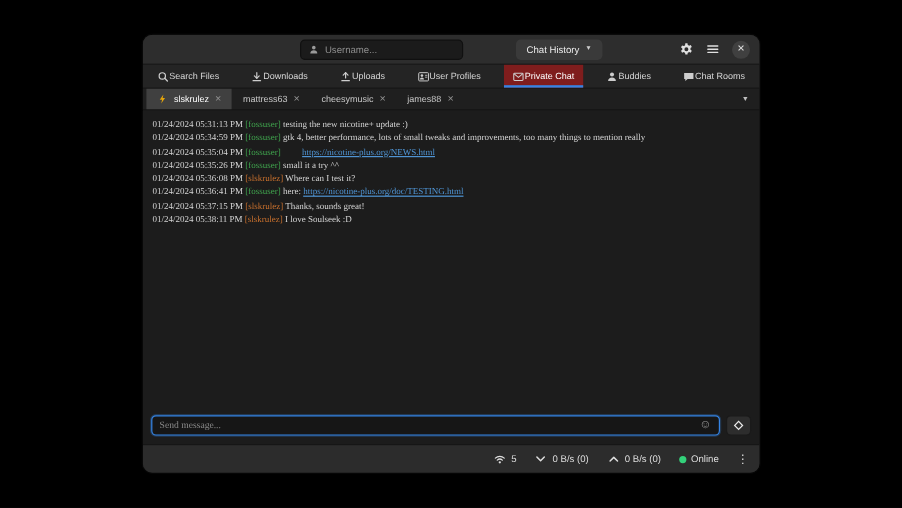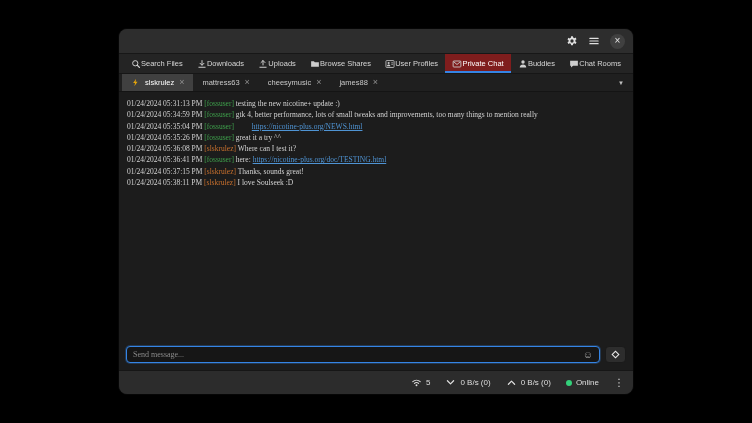--- a/index.html
+++ b/index.html
@@ -75,20 +75,35 @@
   .sb-icon { width:11px; height:11px; color:#dedede; flex:0 0 auto; }
   .dot { width:6px; height:6px; border-radius:50%; background:#33d17a; }
   .kebab { font-size:10px; color:#dedede; }
 </style>
 </head>
 <body>
 
 <div class="window" style="--accent: #3584e4;">
 
   <div class="headerbar">
+    <div class="hb-center">
+      <div class="entry-user">
+        <span class="e-icon">
+          <svg viewBox="0 0 16 16">
+              <circle cx="8" cy="4.8" r="2.7" fill="currentColor"></circle>
+              <path d="M2.8 13.5c0-3 2.3-4.7 5.2-4.7s5.2 1.7 5.2 4.7z" fill="currentColor"></path>
+            </svg>
+        </span>
+        <span class="ph">Username...</span>
+      </div>
+      <button class="hb-btn">
+        <span>Chat History</span>
+        <span class="caret">▼</span>
+      </button>
+    </div>
     <div class="hb-right">
       <span class="hb-icon">
         <svg viewBox="0 0 16 16">
             <path fill="currentColor" fill-rule="evenodd" d="M6.8 1.5h2.4l.3 1.9c.55.17 1.06.44 1.5.8l1.8-.75 1.2 2.1-1.5 1.25c.05.27.08.55.08.85s-.03.58-.08.85l1.5 1.25-1.2 2.1-1.8-.75c-.44.36-.95.63-1.5.8l-.3 1.9H6.8l-.3-1.9a5 5 0 0 1-1.5-.8l-1.8.75-1.2-2.1 1.5-1.25A5.3 5.3 0 0 1 3.42 8c0-.3.03-.58.08-.85L2 5.9l1.2-2.1 1.8.75c.44-.36.95-.63 1.5-.8zM8 10.2A2.2 2.2 0 1 0 8 5.8a2.2 2.2 0 0 0 0 4.4z"></path>
           </svg>
       </span>
       <span class="hb-icon">
         <svg viewBox="0 0 16 16">
             <path d="M2.5 4.5h11M2.5 8h11M2.5 11.5h11" stroke="currentColor" stroke-width="1.6" stroke-linecap="round"></path>
           </svg>
@@ -119,28 +134,20 @@
       </div>
       <div class="main-tab">
         <span class="mt-icon">
           <svg viewBox="0 0 16 16">
             <path d="M8 9.5v-7" stroke="currentColor" stroke-width="1.6" fill="none" stroke-linecap="round"></path>
             <path d="M4.8 5.7L8 2.5l3.2 3.2" stroke="currentColor" stroke-width="1.6" fill="none" stroke-linecap="round" stroke-linejoin="round"></path>
             <path d="M3 13.2h10" stroke="currentColor" stroke-width="1.6" stroke-linecap="round"></path>
           </svg>
         </span>
         <span class="mt-label">Uploads</span>
-      </div>
-      <div class="main-tab">
-        <span class="mt-icon">
-          <svg viewBox="0 0 16 16">
-            <path d="M1.8 3.5h4.4l1.5 1.8h6.5v7.2H1.8z" fill="currentColor"></path>
-          </svg>
-        </span>
-        <span class="mt-label">Browse Shares</span>
       </div>
       <div class="main-tab">
         <span class="mt-icon">
           <svg viewBox="0 0 16 16">
             <rect x="1.5" y="2.5" width="13" height="11" rx="1.2" fill="none" stroke="currentColor" stroke-width="1.3"></rect>
             <circle cx="5.8" cy="6.4" r="1.7" fill="currentColor"></circle>
             <path d="M3 11.5c.2-1.8 1.4-2.7 2.8-2.7s2.6.9 2.8 2.7z" fill="currentColor"></path>
             <path d="M10 6h3M10 8.5h3" stroke="currentColor" stroke-width="1.1"></path>
           </svg>
         </span>
@@ -199,21 +206,21 @@
         </div>
       </div>
     <span class="tab-overflow">▼</span>
   </div>
 
   <div class="chat-area">
     <div class="messages">
         <div class="msg-row"><span class="msg-time">01/24/2024 05:31:13 PM </span><span class="msg-user" style="color: rgb(63, 163, 77);">[fossuser]</span> <span class="msg-seg">testing the new nicotine+ update :)</span></div>
         <div class="msg-row"><span class="msg-time">01/24/2024 05:34:59 PM </span><span class="msg-user" style="color: rgb(63, 163, 77);">[fossuser]</span> <span class="msg-seg">gtk 4, better performance, lots of small tweaks and improvements, too many things to mention really</span></div>
         <div class="msg-row"><span class="msg-time">01/24/2024 05:35:04 PM </span><span class="msg-user" style="color: rgb(63, 163, 77);">[fossuser]</span> <a class="msg-link" style="color: rgb(79, 148, 212); margin-left: 16px;">https://nicotine-plus.org/NEWS.html</a></div>
-        <div class="msg-row"><span class="msg-time">01/24/2024 05:35:26 PM </span><span class="msg-user" style="color: rgb(63, 163, 77);">[fossuser]</span> <span class="msg-seg">great it a try ^^</span></div>
+        <div class="msg-row"><span class="msg-time">01/24/2024 05:35:26 PM </span><span class="msg-user" style="color: rgb(63, 163, 77);">[fossuser]</span> <span class="msg-seg">small it a try ^^</span></div>
         <div class="msg-row"><span class="msg-time">01/24/2024 05:36:08 PM </span><span class="msg-user" style="color: rgb(200, 112, 45);">[slskrulez]</span> <span class="msg-seg">Where can I test it?</span></div>
         <div class="msg-row"><span class="msg-time">01/24/2024 05:36:41 PM </span><span class="msg-user" style="color: rgb(63, 163, 77);">[fossuser]</span> <span class="msg-seg">here: </span><a class="msg-link" style="color: rgb(79, 148, 212);">https://nicotine-plus.org/doc/TESTING.html</a></div>
         <div class="msg-row"><span class="msg-time">01/24/2024 05:37:15 PM </span><span class="msg-user" style="color: rgb(200, 112, 45);">[slskrulez]</span> <span class="msg-seg">Thanks, sounds great!</span></div>
         <div class="msg-row"><span class="msg-time">01/24/2024 05:38:11 PM </span><span class="msg-user" style="color: rgb(200, 112, 45);">[slskrulez]</span> <span class="msg-seg">I love Soulseek :D</span></div>
       </div>
     <div class="input-row">
       <div class="msg-entry">
         <span class="ph">Send message...</span>
         <span class="emoji-btn">☺</span>
       </div>

